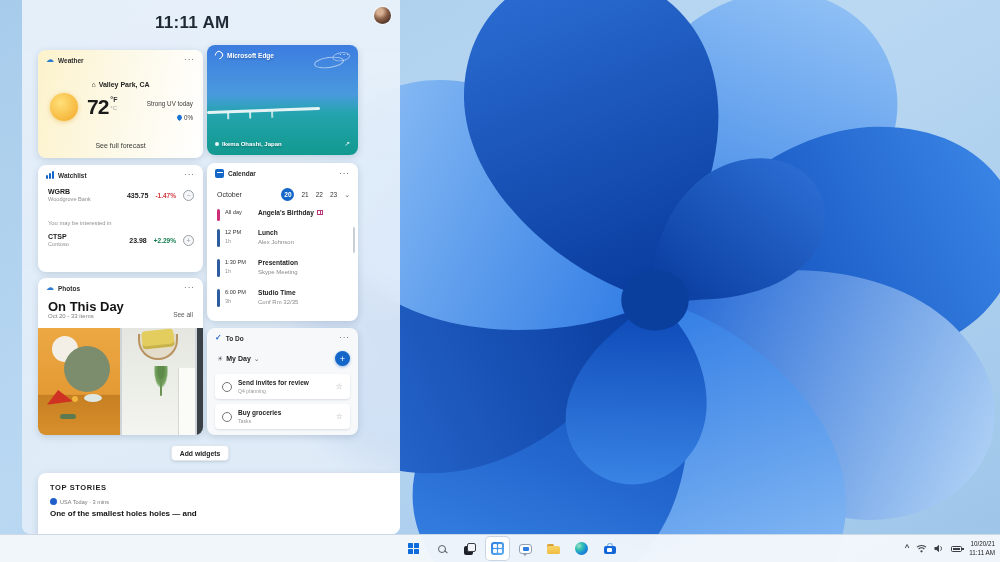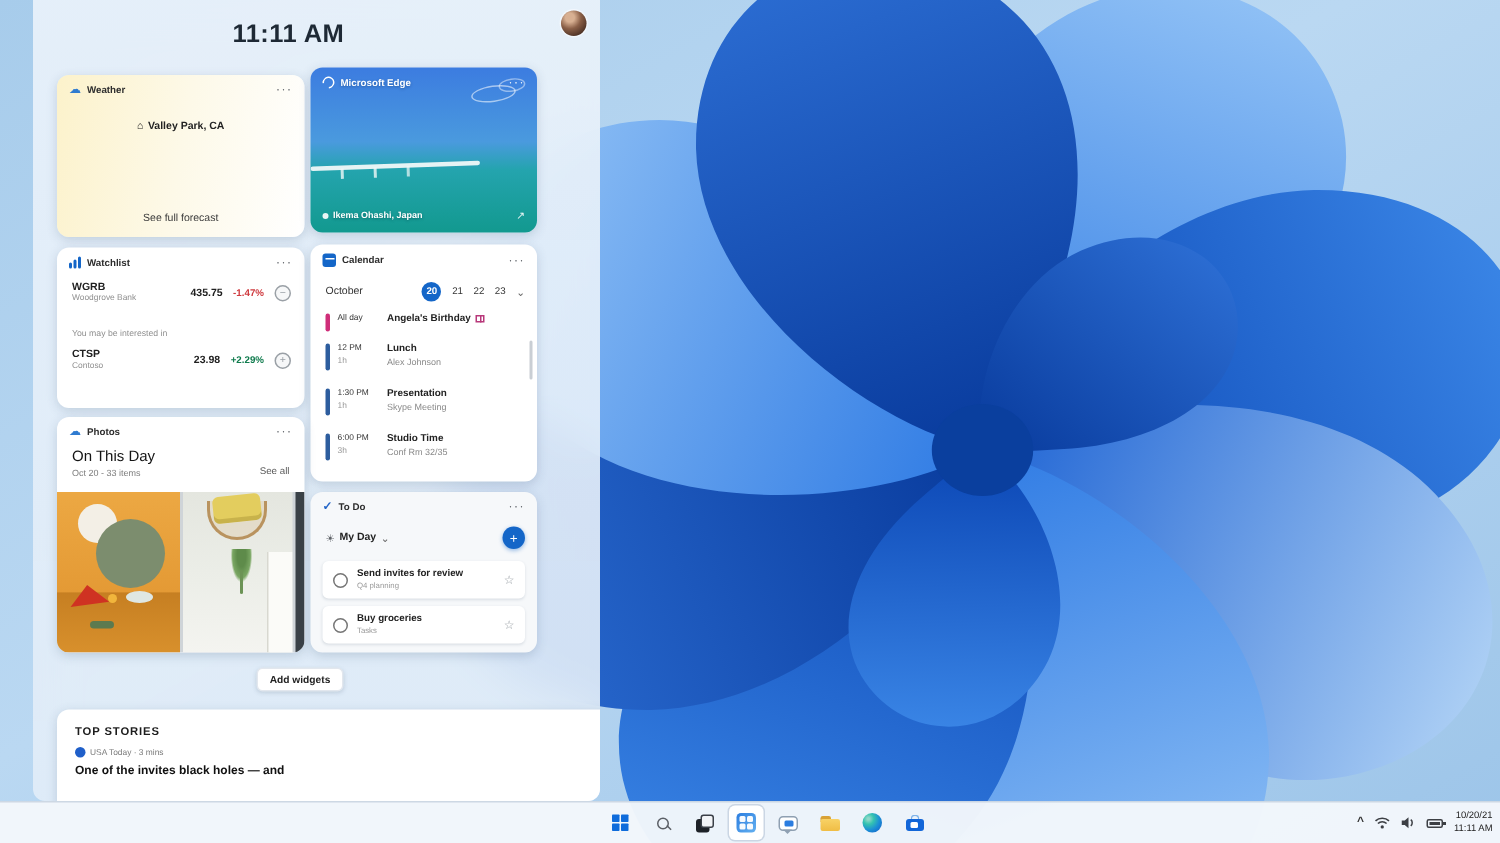--- a/index.html
+++ b/index.html
@@ -69,21 +69,21 @@
   .stock-price { font-size:7px; font-weight:bold; color:#202020; }
   .stock-chg { font-size:6.5px; font-weight:bold; }
   .chg-down { color:#cf3a3f; } .chg-up { color:#0f7b4d; }
   .stock-btn { width:11px; height:11px; border-radius:50%; border:1px solid #9aa0a6; color:#9aa0a6;
     display:flex; align-items:center; justify-content:center; font-size:7px; line-height:1; cursor:pointer; background:#f6f7f8; }
   .wl-suggest { position:absolute; left:10px; top:55px; font-size:5.8px; color:#8f8f8f; }
 
   
   .photos-card { left:16px; top:278px; width:165px; height:157px; overflow:hidden; }
   .cloud-glyph { font-size:8px; color:#2f7bd0; line-height:1; }
-  .ph-heading { position:absolute; left:10px; top:21px; font-size:10px; font-weight:normal; color:#141414; }
+  .ph-heading { position:absolute; left:10px; top:21px; font-size:13px; font-weight:bold; color:#141414; }
   .ph-sub { position:absolute; left:10px; top:35px; font-size:6px; color:#7d7d7d; }
   .ph-seeall { position:absolute; right:10px; top:33px; font-size:6.5px; color:#5a5a5a; cursor:pointer; }
   .collage { position:absolute; left:0; right:0; top:50px; bottom:0; display:flex; gap:2px; background:#cfd4d8; }
   .photo1 { position:relative; width:82px; flex:none; background:linear-gradient(180deg,#eca843 0%, #e49a35 62%, #c67f22 63%, #d8902c 100%); overflow:hidden; }
   .p1-white { position:absolute; left:14px; top:8px; width:26px; height:26px; border-radius:50%; background:#f3efe6; }
   .p1-green { position:absolute; left:26px; top:18px; width:46px; height:46px; border-radius:50%; background:#7c8d6e; }
   .p1-red { position:absolute; left:8px; top:62px; width:0; height:0; border-left:13px solid transparent; border-right:13px solid transparent; border-bottom:13px solid #cf3222; transform:rotate(-8deg); }
   .p1-fruit { position:absolute; left:34px; top:68px; width:6px; height:6px; border-radius:50%; background:#f1b53c; }
   .p1-teapot { position:absolute; left:46px; top:66px; width:18px; height:8px; border-radius:50%; background:#dfe7e3; }
   .p1-shoe { position:absolute; left:22px; top:86px; width:16px; height:5px; border-radius:3px; background:#5c7a4f; }
@@ -228,20 +228,35 @@
     <div class="card weather-card">
       <div class="card-header">
         <span class="cloud-glyph">☁</span>
         <span class="card-title">Weather</span>
         <span class="more">···</span>
       </div>
       <div class="w-location">
         <span class="loc-glyph">⌂</span>
         <span>Valley Park, CA</span>
       </div>
+      <div class="w-main">
+        <span class="sun"></span>
+        <span class="temp">72</span>
+        <span class="units">
+          <span class="unit-f">°F</span>
+          <span class="unit-c">°C</span>
+        </span>
+        <span class="w-right">
+          <span class="w-cond">Strong UV today</span>
+          <span class="w-precip">
+            <span class="droplet"></span>
+            <span>0%</span>
+          </span>
+        </span>
+      </div>
       <div class="w-footer">See full forecast</div>
     </div>
 
     <div class="card edge-card">
       <span class="edge-bridge"></span>
       <span class="cloud-swirl"></span>
       <div class="card-header">
         <span class="edge-logo"></span>
         <span class="card-title">Microsoft Edge</span>
         <span class="more">···</span>
@@ -414,21 +429,21 @@
 
     <button class="add-widgets">Add widgets</button>
 
     <div class="card stories-card">
       <div class="stories-heading">TOP STORIES</div>
       <div class="story story-1">
         <div class="story-src-row">
           <span class="src-dot dot-usatoday"></span>
           <span class="story-src">USA Today · 3 mins</span>
         </div>
-        <div class="story-headline">One of the invites black holes — and</div>
+        <div class="story-headline">One of the smallest holes holes — and</div>
       </div>
     </div>
   </div>
 
   <div class="taskbar">
     <div class="tb-center">
       <span class="tb-btn">
         <span class="icon-start">
             <span></span>
             <span></span>

